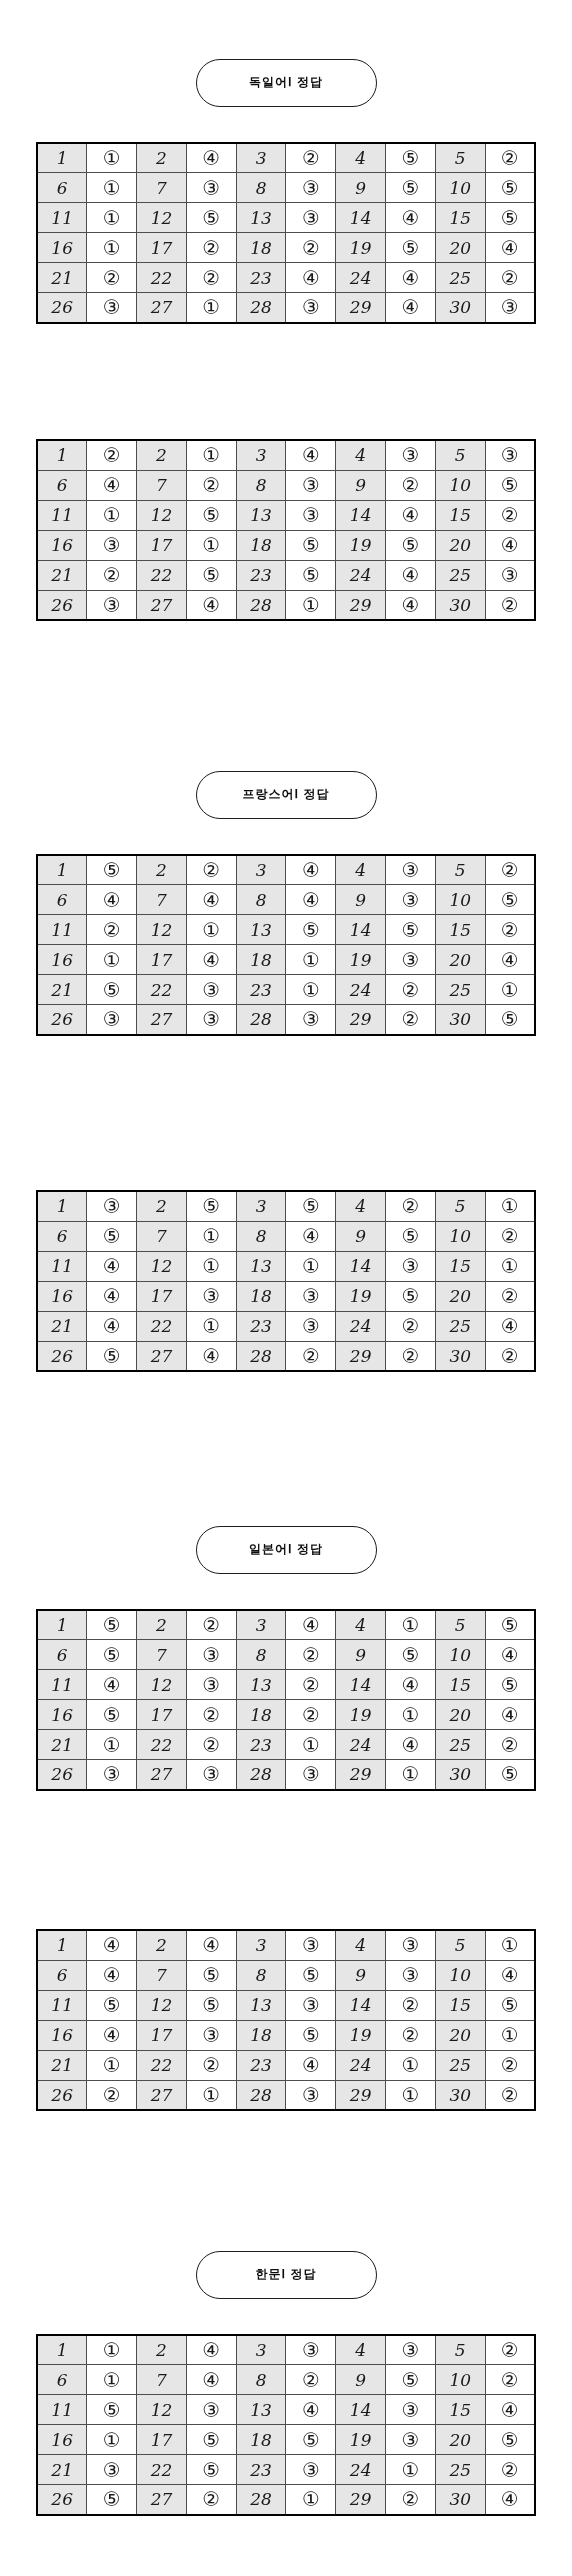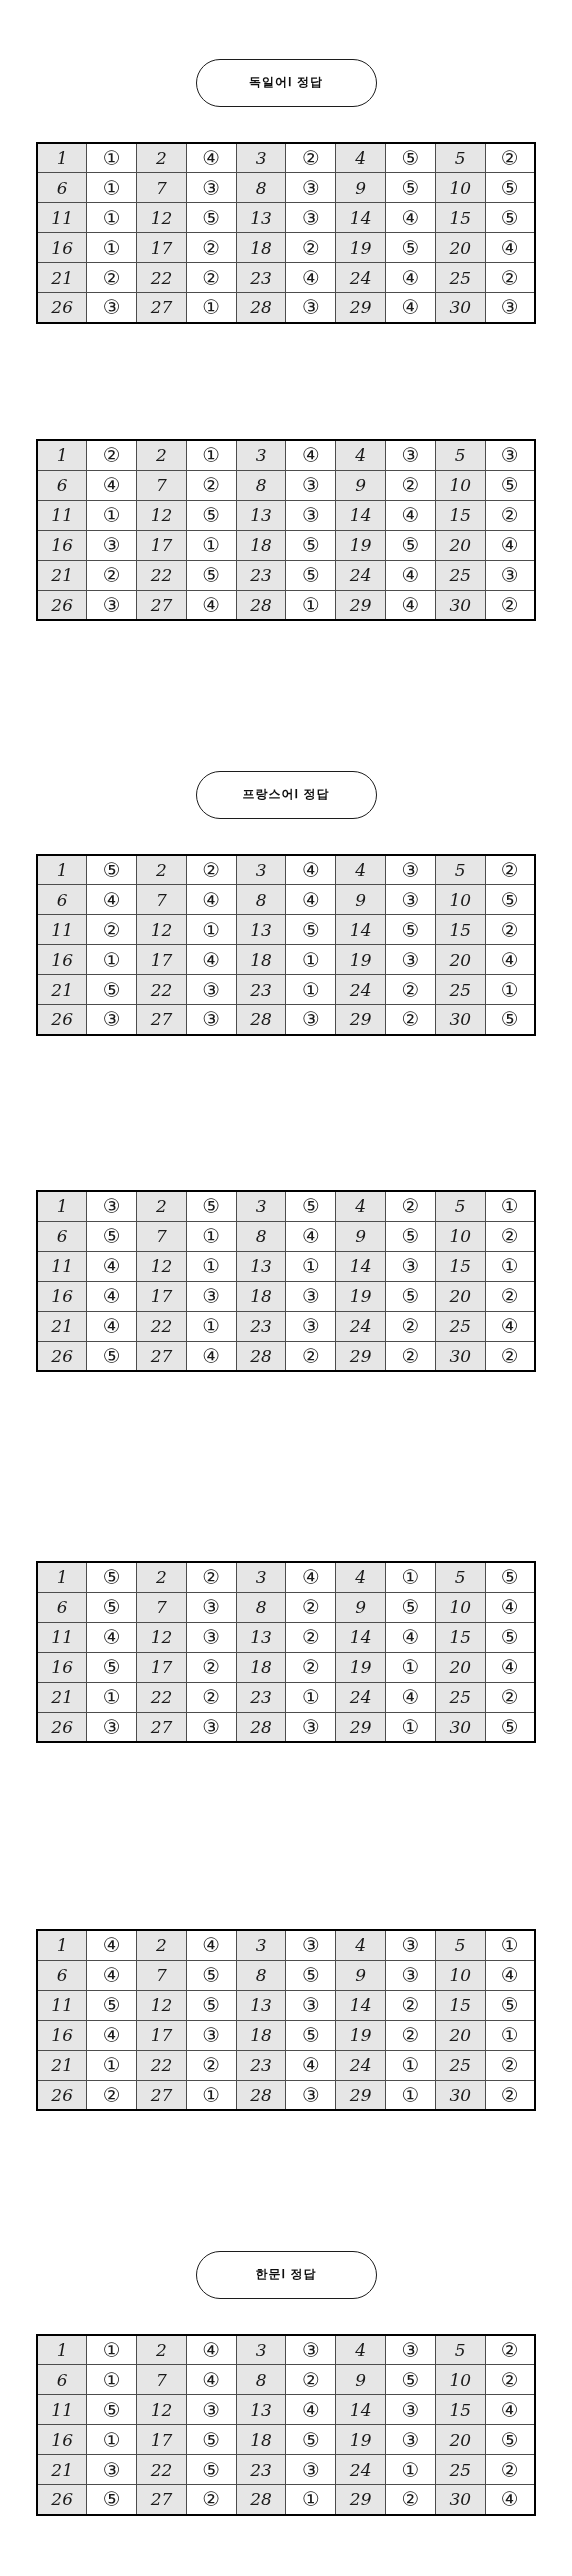--- a/index.html
+++ b/index.html
@@ -386,20 +386,23 @@
             <td class="q">29</td>
             <td class="a">②</td>
             <td class="q">30</td>
             <td class="a">②</td>
           </tr>
         </tbody>
     </table>
   </div>
 
   <div class="section">
+    <div class="pill">
+      <span>일본어Ⅰ 정답</span>
+    </div>
     <table class="answers">
       <tbody>
           <tr>
             <td class="q">1</td>
             <td class="a">⑤</td>
             <td class="q">2</td>
             <td class="a">②</td>
             <td class="q">3</td>
             <td class="a">④</td>
             <td class="q">4</td>

